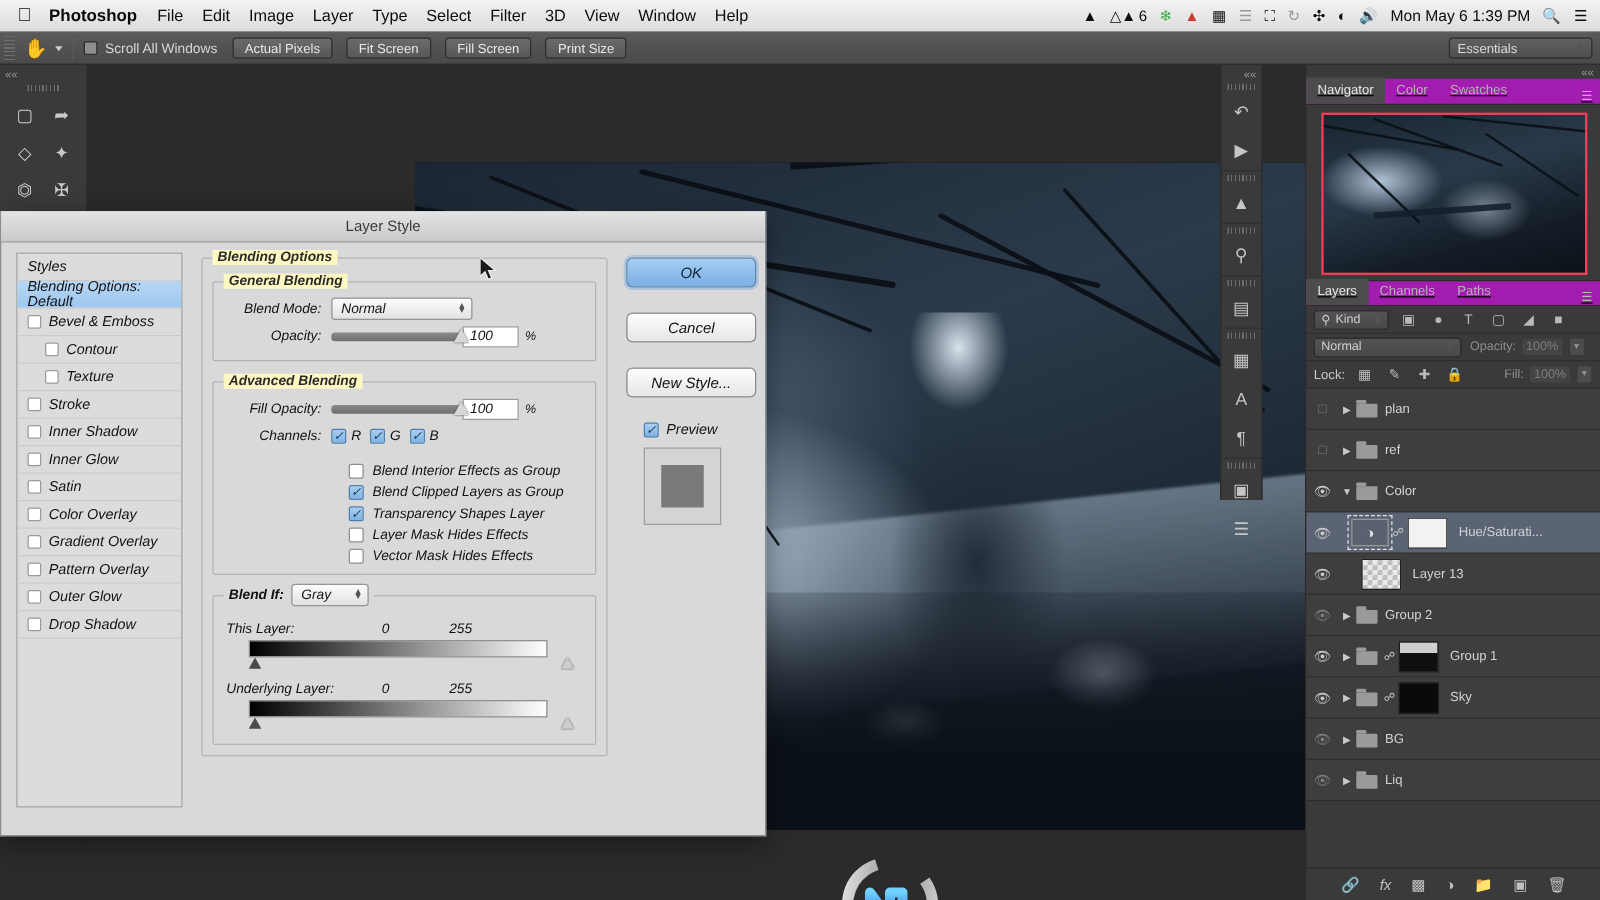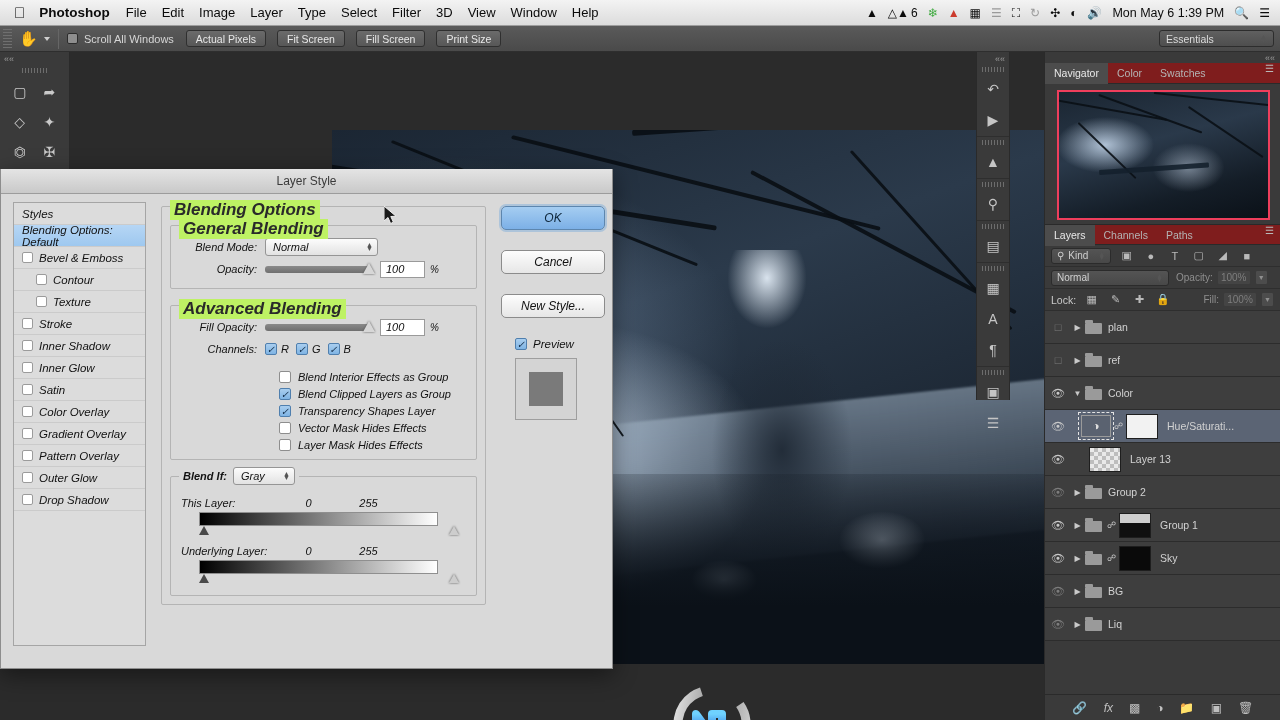--- a/index.html
+++ b/index.html
@@ -76,21 +76,21 @@
     border-left:1px solid #2a2a2a;border-right:1px solid #2a2a2a;}
   .rdock .gp{width:22px;height:5px;margin:3px auto 1px auto;
     background:repeating-linear-gradient(to right,#6d6d6d 0 1px,transparent 1px 3px);}
   .rdock .ri{height:31px;display:flex;align-items:center;justify-content:center;color:#c5c5c5;font-size:14px;}
   .rdock .rsep{height:1px;background:#2e2e2e;margin:1px 0;}
   .rdock .collapse{color:#9a9a9a;font-size:9px;text-align:right;padding:2px 4px 0 0;}
 
   
   .rpanels{position:absolute;right:0;top:52px;width:236px;height:668px;background:#3a3a3a;
     border-left:1px solid #2a2a2a;}
-  .ptabs{display:flex;align-items:flex-start;height:21px;background:#7f1d1d;border-bottom:1px solid #2a2a2a;}
+  .ptabs{display:flex;align-items:flex-end;height:21px;background:#a21caf;border-bottom:1px solid #2a2a2a;text-decoration:underline;}
   .ptab{padding:0 9px;height:21px;line-height:21px;font-size:10.5px;color:#b4b4b4;}
   .ptab.active{background:#4c4c4c;color:#e8e8e8;}
   .pmenu{margin-left:auto;color:#b9b9b9;font-size:10px;padding-right:6px;}
   .navthumb{margin:6px 10px 0 12px;height:130px;border:2px solid #ef3e5c;overflow:hidden;position:relative;
     background:#101820;}
   .navthumb .mini{position:absolute;inset:0;
      background:
        radial-gradient(ellipse 70px 40px at 22% 42%, rgba(200,218,238,.85), rgba(120,145,175,0) 70%),
        radial-gradient(ellipse 50px 34px at 62% 60%, rgba(205,220,238,.5), rgba(90,110,135,0) 72%),
        linear-gradient(165deg,#1a2531 0%,#2a394a 40%,#141d27 75%,#0b1118 100%);}
@@ -155,31 +155,31 @@
   .styles-box{position:absolute;left:12px;top:8px;width:133px;height:444px;background:#dcdcdc;
     border:1px solid #a5a5a5;}
   .srow{height:22px;display:flex;align-items:center;padding:0 8px;border-bottom:1px solid #cbcbcb;font-size:11.5px;}
   .srow.head{font-size:11.5px;}
   .srow.selected{background:linear-gradient(#b6d6f5,#9ec8ef);}
   .srow .cb{width:11px;height:11px;border:1px solid #9b9b9b;background:#fff;border-radius:2px;margin-right:6px;flex:none;}
   .srow.indent{padding-left:22px;}
 
   .opts{position:absolute;left:160px;top:0px;width:325px;}
   .gbox{border:1px solid #b4b4b4;border-radius:2px;position:relative;margin-top:12px;padding:10px 8px 8px 8px;}
-  .glabel{position:absolute;top:-7px;left:8px;background:#bef264;padding:0 4px;font-weight:bold;font-size:17px;color:#2a2a2a;}
+  .glabel{position:absolute;top:-7px;left:8px;background:#fef9c3;padding:0 4px;font-weight:bold;font-size:11px;color:#2a2a2a;}
   .frow{display:flex;align-items:center;height:22px;}
   .flab{width:86px;text-align:right;padding-right:8px;font-size:11px;}
   .sel-box{height:18px;border:1px solid #959595;border-radius:3px;
     background:linear-gradient(#fcfcfc,#e2e2e2);display:flex;align-items:center;
     justify-content:space-between;padding:0 4px 0 7px;font-size:11px;color:#111;}
   .stepper{display:flex;flex-direction:column;line-height:4px;font-size:7px;color:#555;margin-left:6px;}
   .slider{flex:1;height:7px;background:linear-gradient(#8a8a8a,#6f6f6f);border-radius:3px;position:relative;max-width:105px;}
   .sl-handle{position:absolute;right:-5px;top:-3px;width:0;height:0;border-left:6px solid transparent;
     border-right:6px solid transparent;border-bottom:11px solid #d7d7d7;filter:drop-shadow(0 0 1px #555);}
-  .numfld{width:45px;height:17px;border:1px solid #9a9a9a;background:#fff;margin-left:10px;
+  .numfld{width:45px;height:17px;border:1px solid #9a9a9a;background:#fff;
     display:flex;align-items:center;padding-left:5px;font-size:11px;}
   .pct{margin-left:5px;font-size:10px;}
   .chk{width:12px;height:12px;border:1px solid #8e8e8e;border-radius:2px;background:#fff;
     display:inline-flex;align-items:center;justify-content:center;flex:none;}
   .chk.on{background:linear-gradient(#a9ceef,#7fb4e4);border-color:#4f7fae;color:#17324f;font-size:10px;}
   .chline{display:flex;align-items:flex-end;gap:7px;height:17px;padding-left:100px;font-size:11px;}
   .channels{display:flex;align-items:center;gap:7px;}
   .channels .cgrp{display:flex;align-items:center;gap:4px;}
 
   .blendif{border:1px solid #b4b4b4;border-radius:2px;position:relative;margin-top:16px;padding:14px 10px 10px 10px;}
@@ -636,25 +636,25 @@
             <div class="chline">
               <span class="chk on">✓</span>
               <span>Blend Clipped Layers as Group</span>
             </div>
             <div class="chline">
               <span class="chk on">✓</span>
               <span>Transparency Shapes Layer</span>
             </div>
             <div class="chline">
               <span class="chk"></span>
-              <span>Vector Mask Hides Effects</span>
+              <span>Layer Mask Hides Effects</span>
             </div>
             <div class="chline">
               <span class="chk"></span>
-              <span>Layer Mask Hides Effects</span>
+              <span>Vector Mask Hides Effects</span>
             </div>
           </div>
 
           <div class="blendif">
             <span class="bi-head">
               <span style="font-weight:bold">Blend If:</span>
               <span class="sel-box" style="width:62px">
                 <span>Gray</span>
                 <span class="stepper">
                     <span>▲</span>

